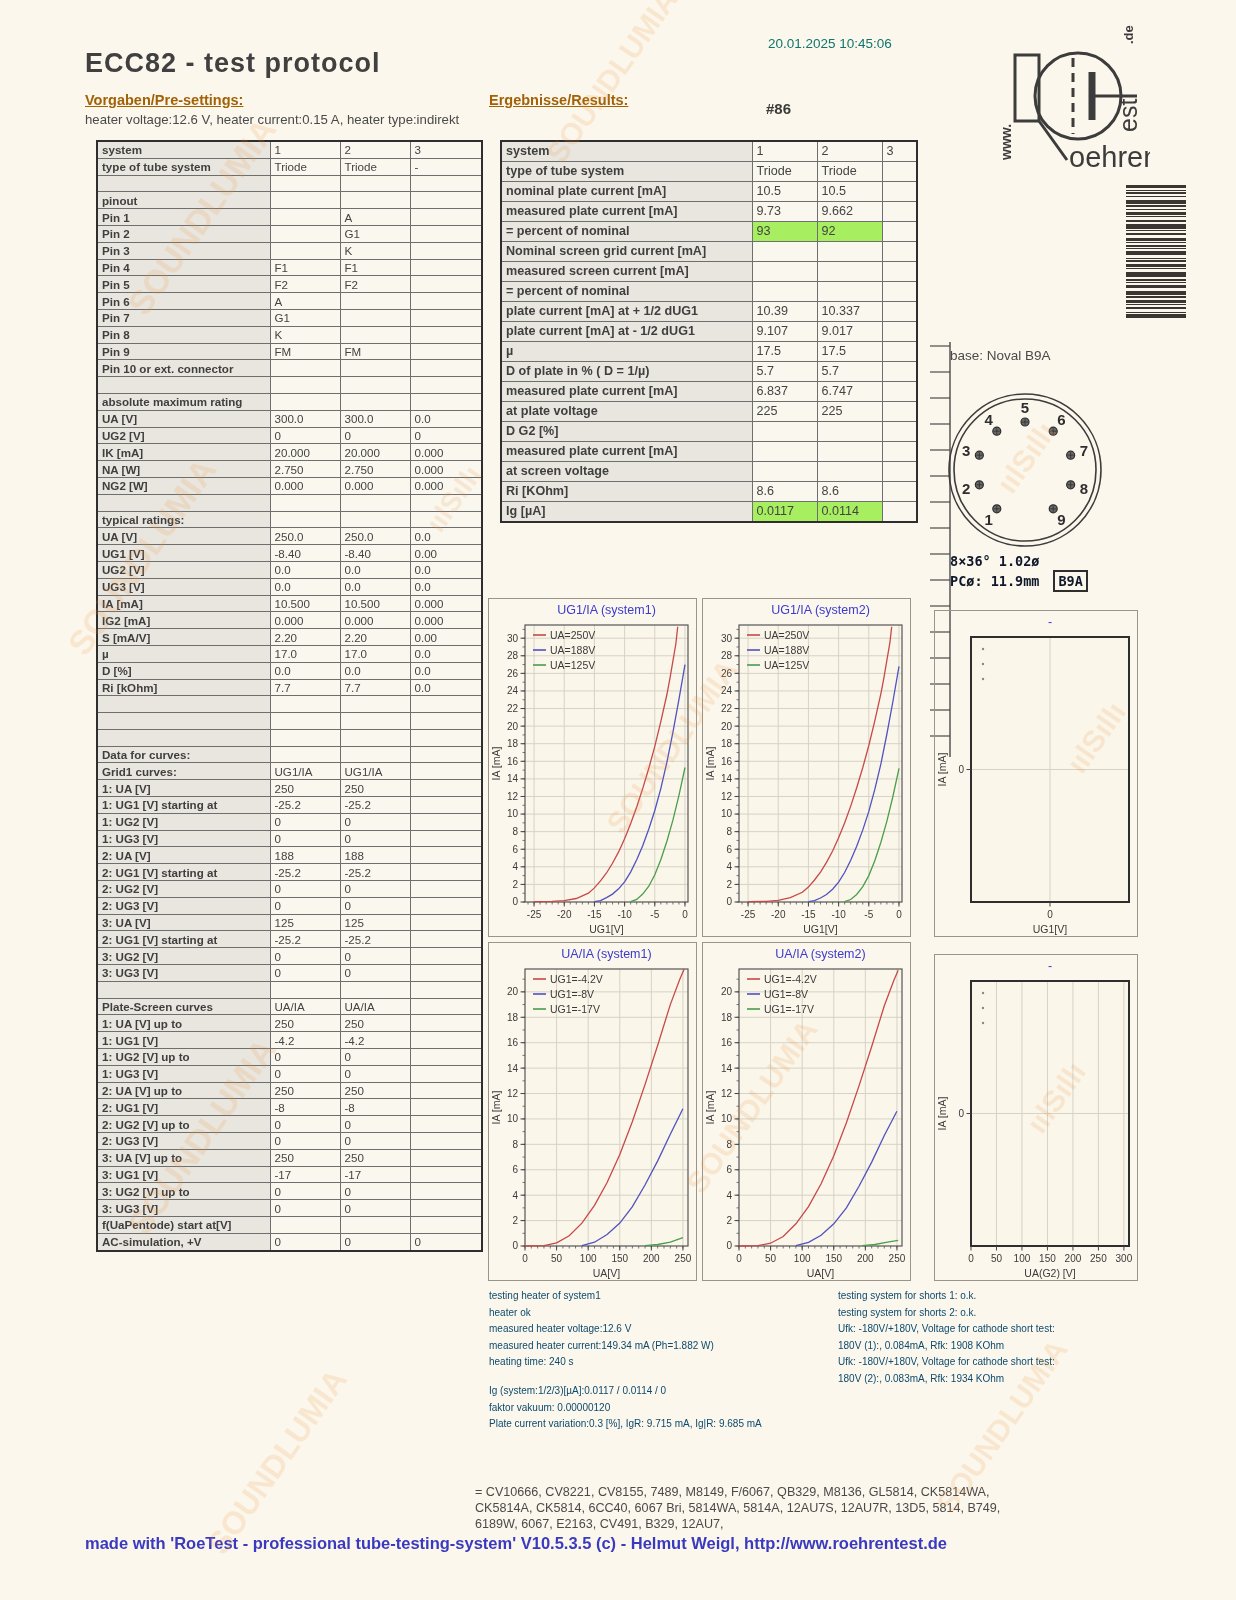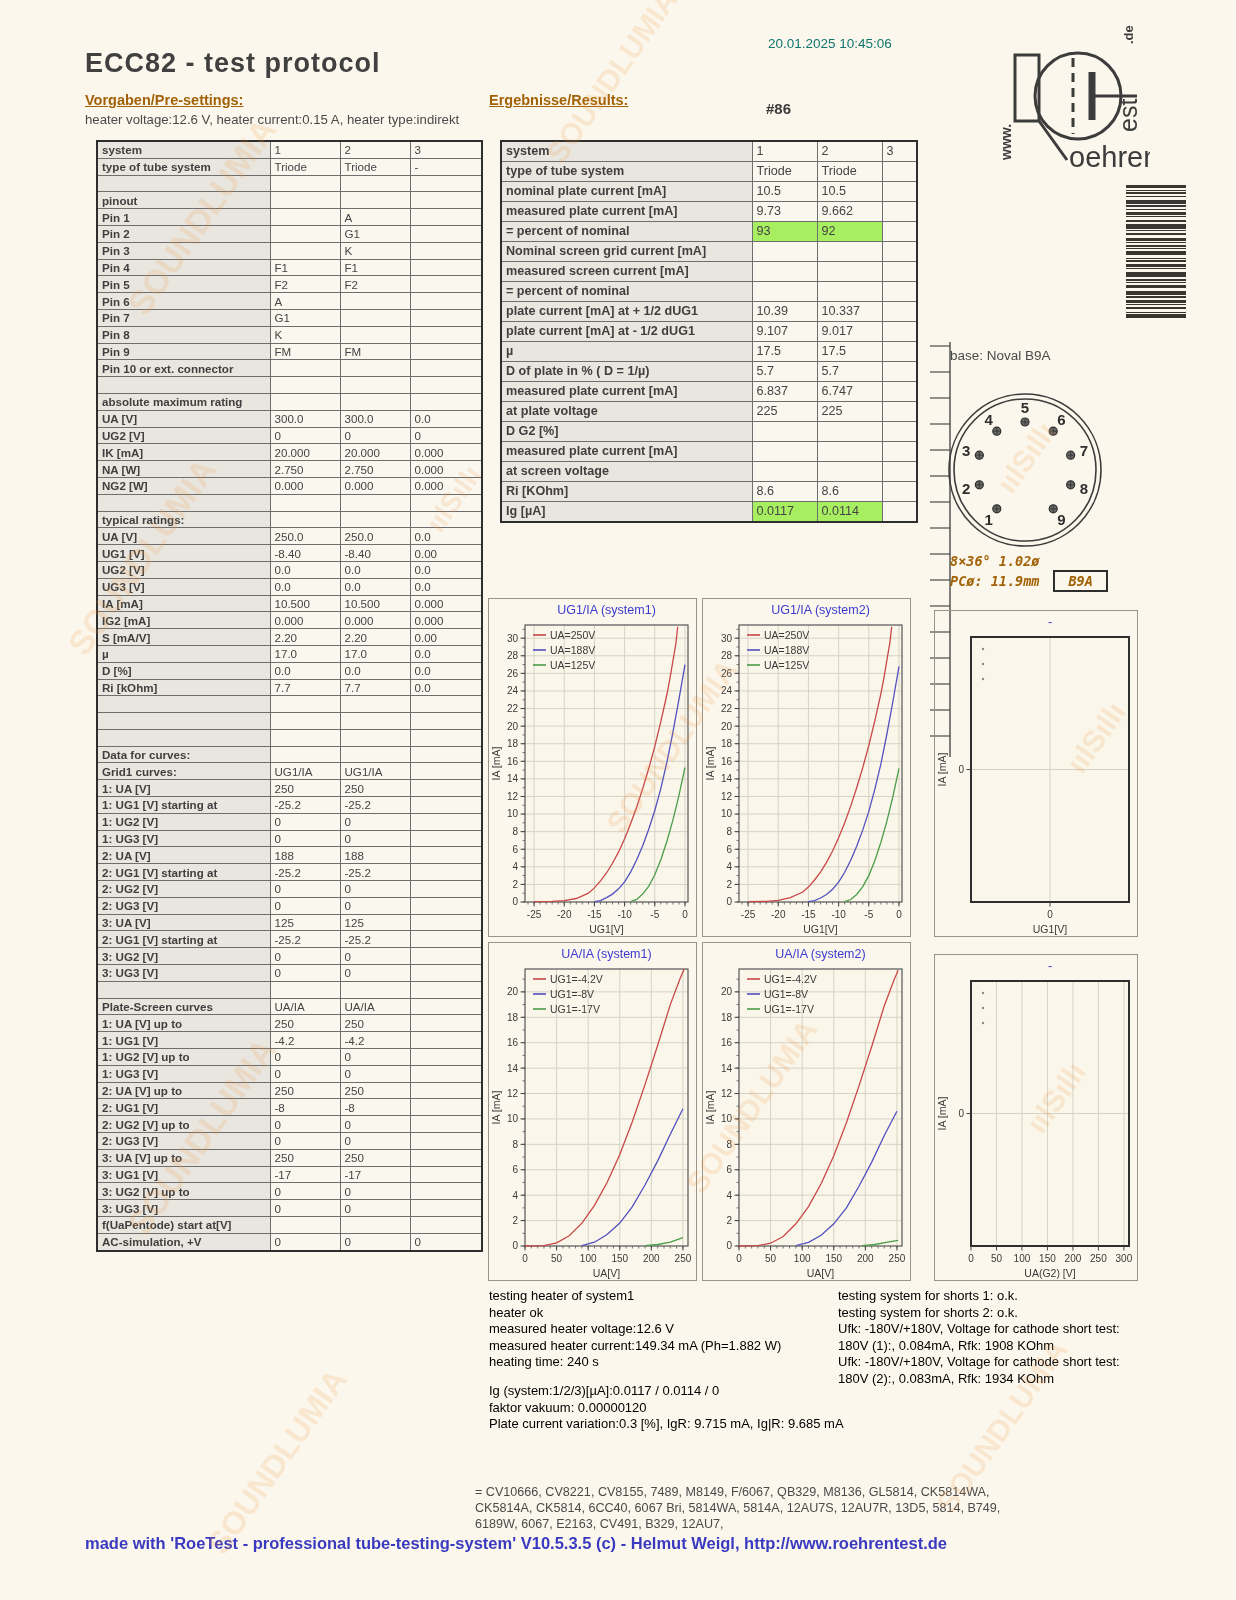--- a/index.html
+++ b/index.html
@@ -28,26 +28,26 @@
   #presets-table col.c2{width:70px;}#presets-table col.c3{width:72px;}
   #results-table{left:489px;top:140px;width:416px;}
   #results-table th,#results-table td{height:19px;font-size:12.6px;line-height:15px;}
   #results-table col.c0{width:251px;}#results-table col.c1{width:65px;}
   #results-table col.c2{width:65px;}#results-table col.c3{width:35px;}
   td.green{background:#a7ef61 !important;}
   
   #base-label{left:950px;top:348px;font-size:13.5px;color:#4a4a4a;}
   #socket{left:940px;top:385px;}
   #socket-dims{left:950px;top:552px;font-family:"DejaVu Sans Mono",monospace;
-     font-size:13.5px;font-weight:bold;color:#a16207;line-height:18px;font-style:italic;}
-  #b9a-box{display:inline-block;border:2px solid #2e2e2e;padding:0 13px;margin-left:14px;}
+     font-size:13.5px;font-weight:bold;color:#0f172a;line-height:18px;}
+  #b9a-box{display:inline-block;border:2px solid #2e2e2e;padding:0 3px;margin-left:14px;}
   
   .chart-panel{position:absolute;border:1px solid #9a958a;}
   
-  .note{font-size:13px;line-height:16.5px;color:#000000;white-space:pre;}
+  .note{font-size:10px;line-height:16.5px;color:#0c4a6e;white-space:pre;}
   #notes-l1{left:489px;top:1288px;}
   #notes-l2{left:489px;top:1383px;}
   #notes-r{left:838px;top:1288px;}
   #equivalents{left:475px;top:1484px;font-size:12.6px;line-height:16px;color:#4a4a4a;
      width:700px;white-space:pre-line;}
   #footer{left:85px;top:1534px;font-size:16.5px;font-weight:bold;color:#3a3ac0;}
   
   .wm{position:absolute;color:#e8933f;opacity:0.16;font-weight:bold;pointer-events:none;
       transform-origin:left top;white-space:nowrap;}
   

